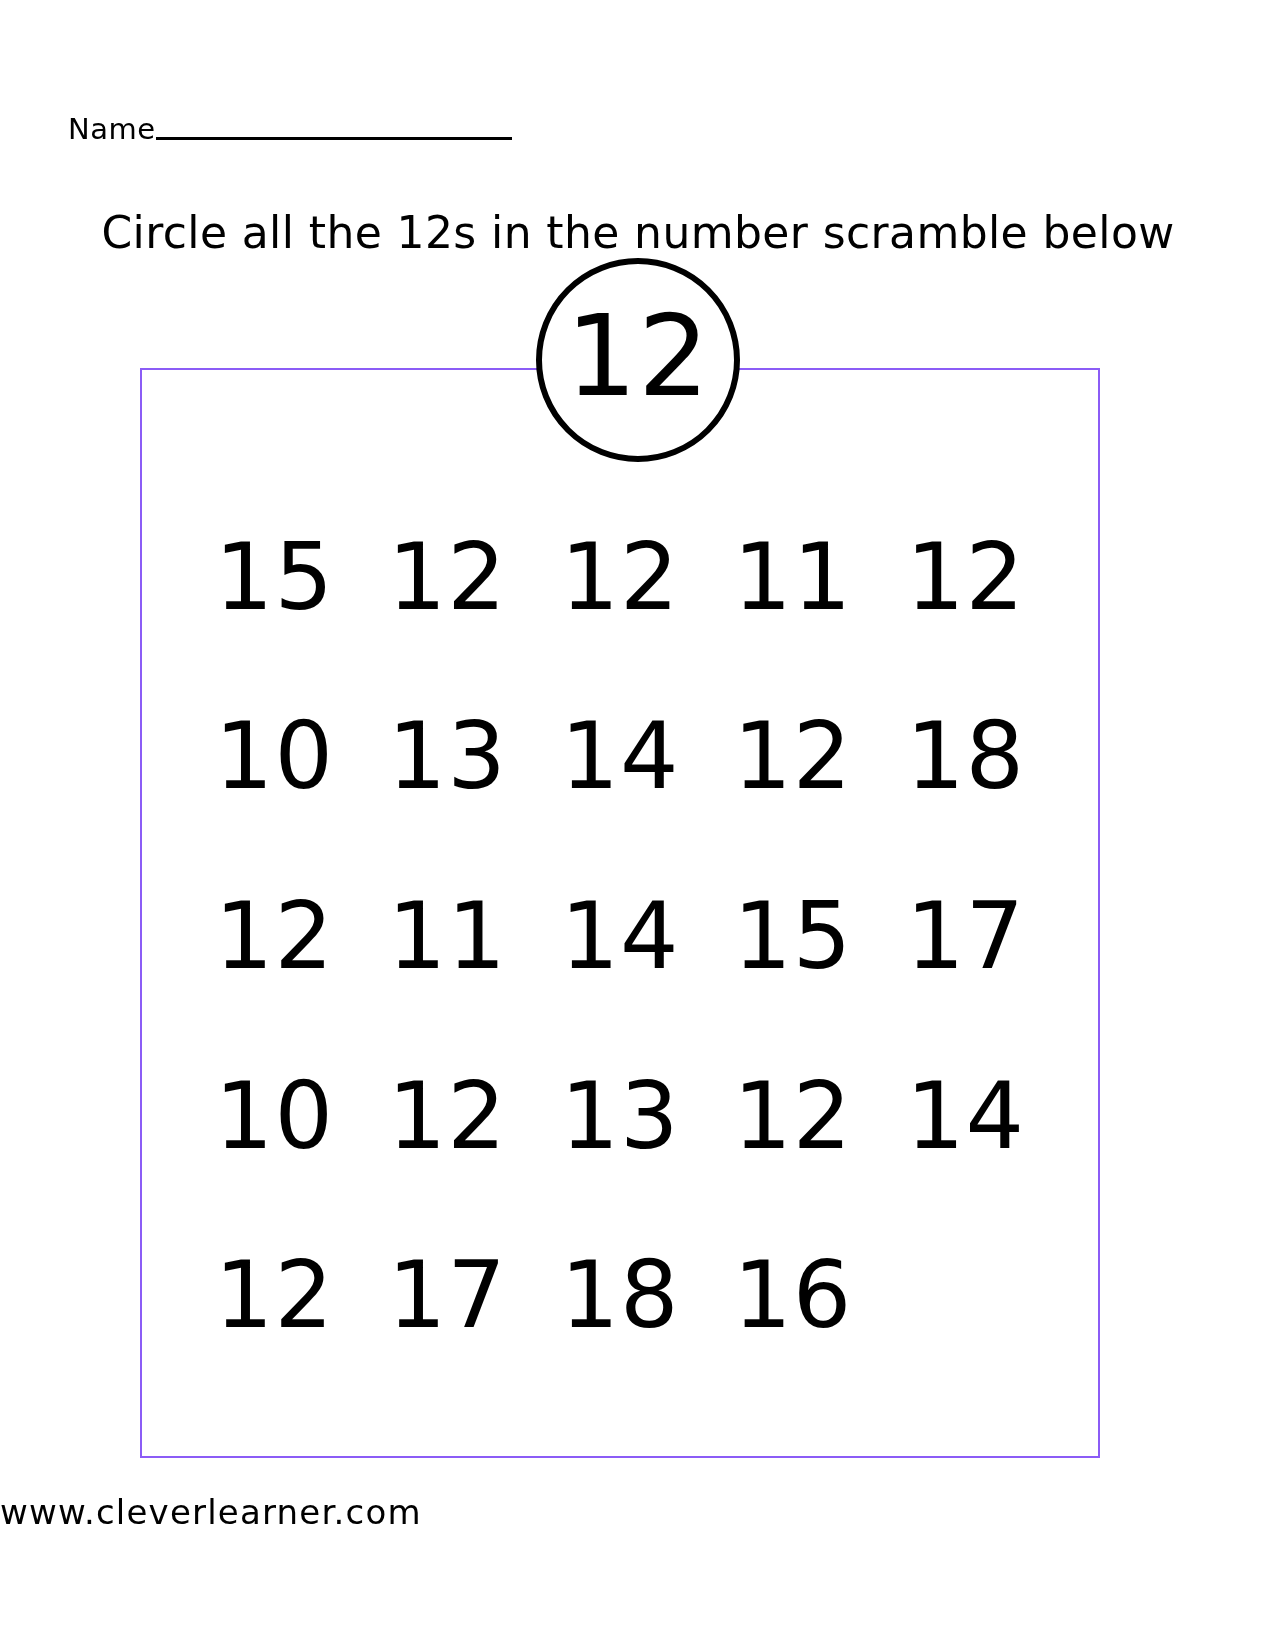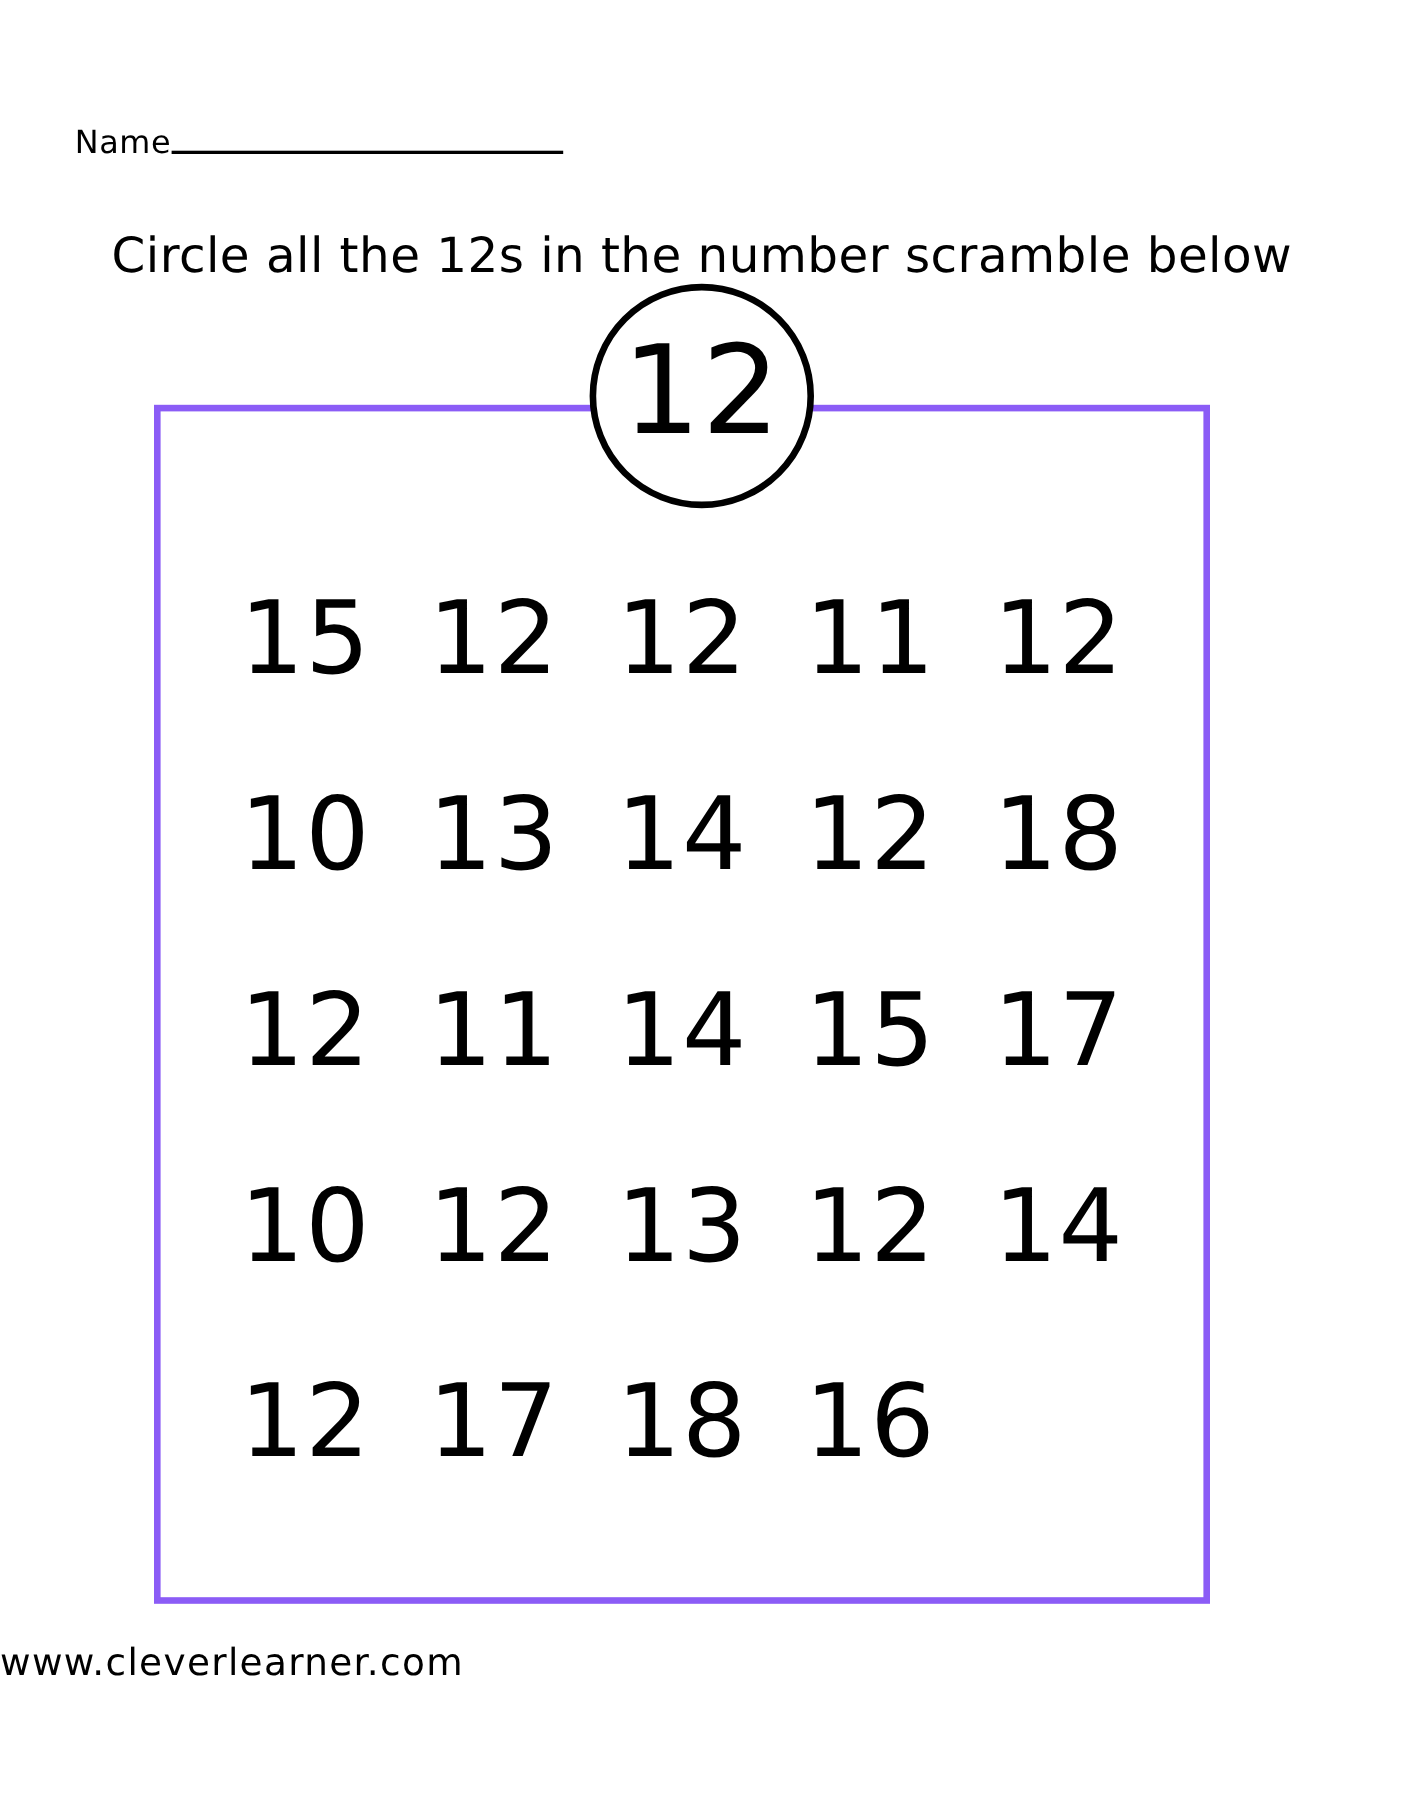--- a/index.html
+++ b/index.html
@@ -82,21 +82,21 @@
     transform: translateY(-4px);
   }
 
   
   .grid-box {
     position: absolute;
     top: 368px;
     left: 140px;
     width: 960px;
     height: 1090px;
-    border: 6px solid #8b5cf6;
+    border: 2px solid #8b5cf6;
     box-sizing: border-box;
     background: transparent;
   }
   .grid {
     position: absolute;
     top: 118px;
     left: 46px;
     right: 46px;
     bottom: 70px;
     display: grid;

